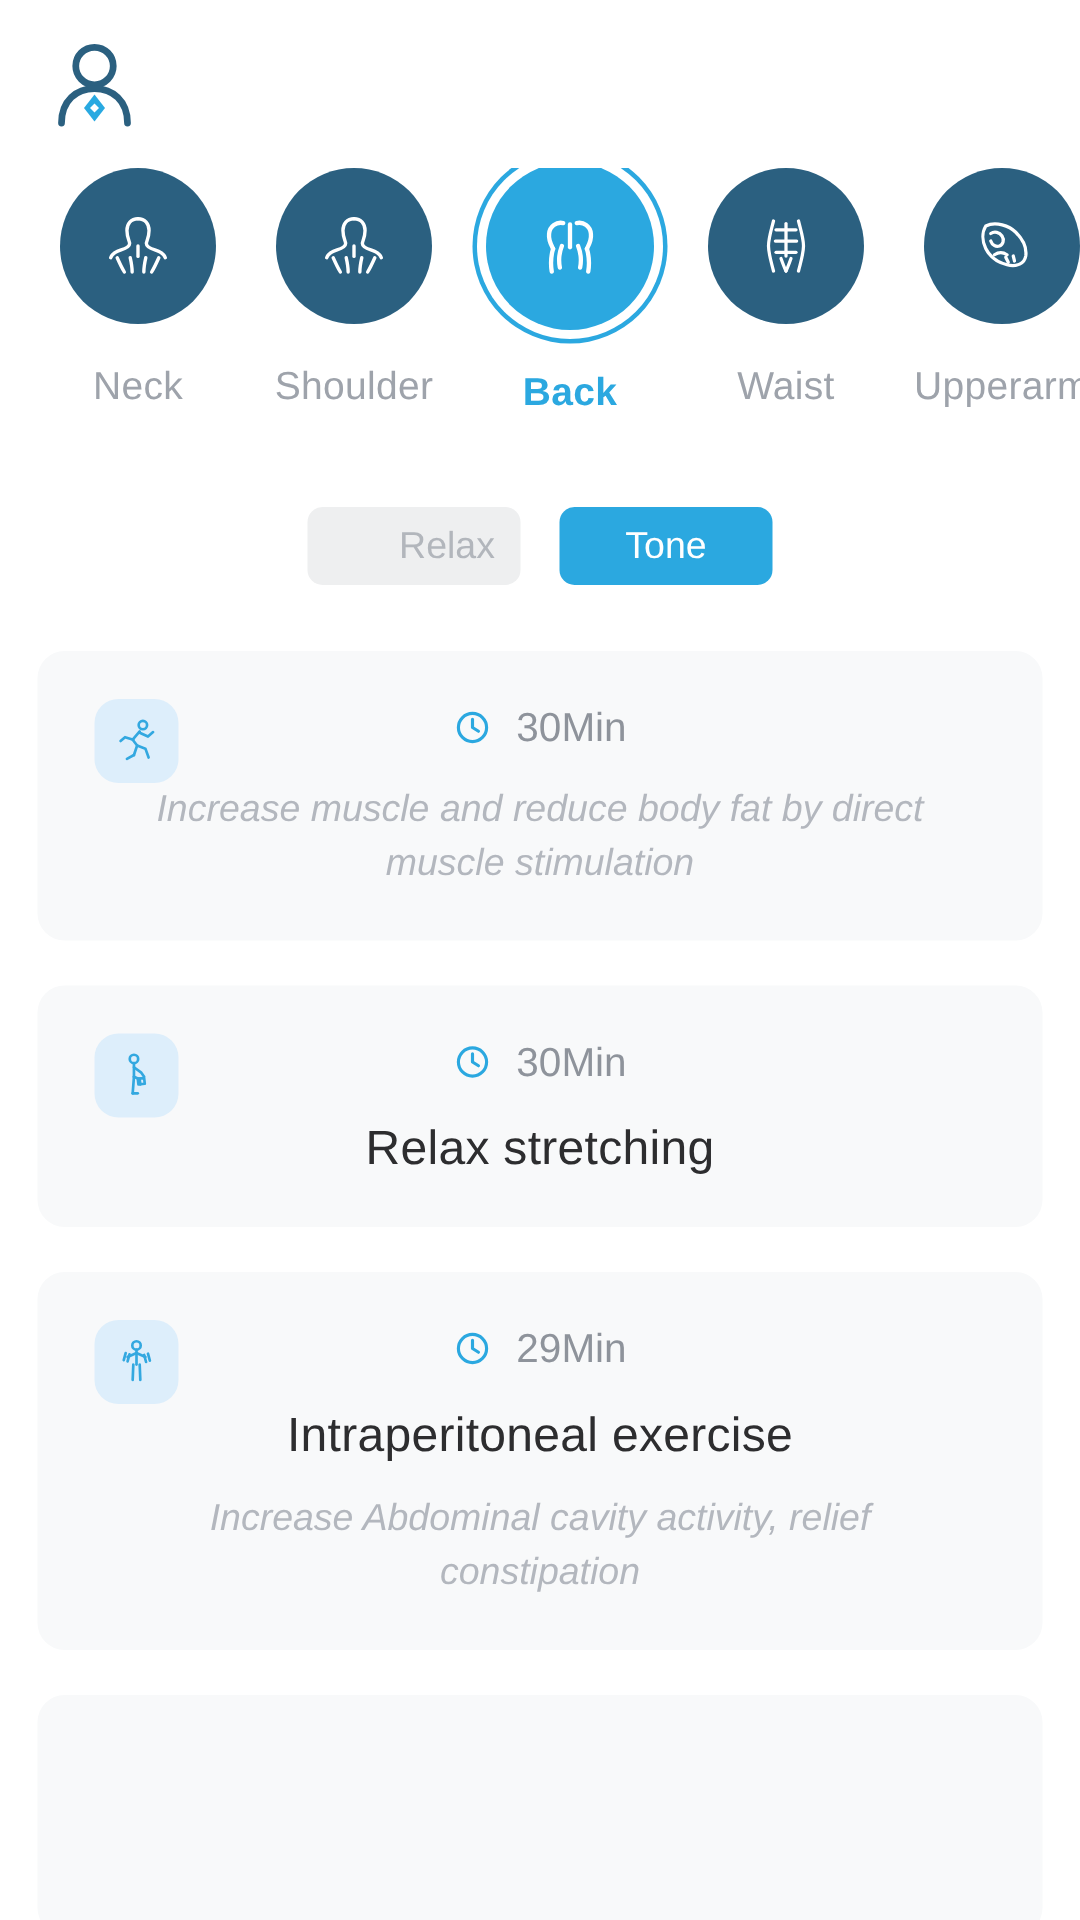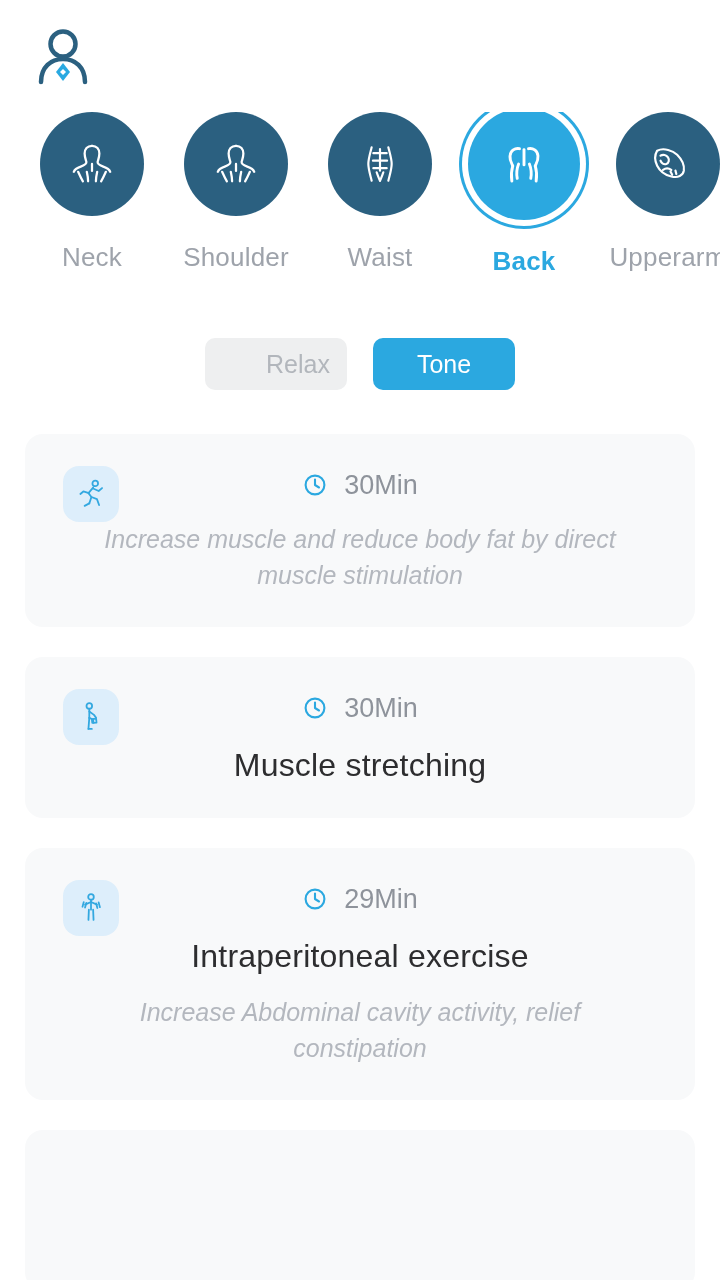--- a/index.html
+++ b/index.html
@@ -196,55 +196,55 @@
           <path d="M24 39 C25 43.5 25.5 47.5 25.5 50"></path>
           <path d="M36 39 C35 43.5 34.5 47.5 34.5 50"></path>
           <path d="M46 39 C44 43.5 42 47.5 40.5 50"></path>
           <path d="M30 30 L30 38"></path>
         </svg>
       </span>
     </div>
     <div class="part-label">Shoulder</div>
   </div>
 
+  <div class="part selected">
+    <div class="part-circle">
+      <span>
+        <svg viewBox="0 0 60 60" width="54" height="54" fill="none" stroke="#ffffff" stroke-width="3.2" stroke-linecap="round" stroke-linejoin="round">
+          <path d="M25 13 C20 12 15 15 14.5 21 C14 26 16 29 17.5 32"></path>
+          <path d="M17.5 32 C16 37 15.5 43 16.5 49"></path>
+          <path d="M24 30 C22 35 21.5 41 22.5 46"></path>
+          <path d="M35 13 C40 12 45 15 45.5 21 C46 26 44 29 42.5 32"></path>
+          <path d="M42.5 32 C44 37 44.5 43 43.5 49"></path>
+          <path d="M36 30 C38 35 38.5 41 37.5 46"></path>
+          <path d="M30 14 L30 31"></path>
+        </svg>
+      </span>
+    </div>
+    <div class="part-label">Back</div>
+  </div>
+
   <div class="part">
     <div class="part-circle">
       <span>
         <svg viewBox="0 0 60 60" width="50" height="50" fill="none" stroke="#ffffff" stroke-width="2.6" stroke-linecap="round" stroke-linejoin="round">
           <path d="M20 10 C18 18 16 24 16 30 C16 36 18 42 20 50"></path>
           <path d="M40 10 C42 18 44 24 44 30 C44 36 42 42 40 50"></path>
           <path d="M22 17 L38 17"></path>
           <path d="M21.5 26 L38.5 26"></path>
           <path d="M22 35 L38 35"></path>
           <path d="M30 12 L30 38"></path>
           <path d="M26 40 C27.5 44 28.5 47 30 50"></path>
           <path d="M34 40 C32.5 44 31.5 47 30 50"></path>
         </svg>
       </span>
     </div>
     <div class="part-label">Waist</div>
   </div>
 
-  <div class="part selected">
-    <div class="part-circle">
-      <span>
-        <svg viewBox="0 0 60 60" width="54" height="54" fill="none" stroke="#ffffff" stroke-width="3.2" stroke-linecap="round" stroke-linejoin="round">
-          <path d="M25 13 C20 12 15 15 14.5 21 C14 26 16 29 17.5 32"></path>
-          <path d="M17.5 32 C16 37 15.5 43 16.5 49"></path>
-          <path d="M24 30 C22 35 21.5 41 22.5 46"></path>
-          <path d="M35 13 C40 12 45 15 45.5 21 C46 26 44 29 42.5 32"></path>
-          <path d="M42.5 32 C44 37 44.5 43 43.5 49"></path>
-          <path d="M36 30 C38 35 38.5 41 37.5 46"></path>
-          <path d="M30 14 L30 31"></path>
-        </svg>
-      </span>
-    </div>
-    <div class="part-label">Back</div>
-  </div>
-
   <div class="part">
     <div class="part-circle">
       <span>
         <svg viewBox="0 0 60 60" width="50" height="50" fill="none" stroke="#ffffff" stroke-width="2.6" stroke-linecap="round" stroke-linejoin="round">
           <path d="M17 14 C14 19 14 26 17 32 C20 38 26 43 34 45 C42 47 48 44 49 38 C50 31 46 24 41 19 C36 14 25 10 17 14 Z"></path>
           <path d="M21 20 C24 18 28 19 30 22 C32 25 31 29 28 30 C25 31 22 29 21 26"></path>
           <path d="M24 37 C27 35 31 35 34 37"></path>
           <path d="M33 39 L35 43"></path>
           <path d="M39 38 L40 42"></path>
         </svg>
@@ -303,21 +303,21 @@
     </div>
     <div class="duration">
       <span class="clock-icon">
         <svg viewBox="0 0 26 26" width="26" height="26" fill="none">
           <circle cx="13" cy="13" r="9.4" stroke="#2ba8e0" stroke-width="2.1"></circle>
           <path d="M13 7.5 L13 13 L17 15.5" stroke="#2ba8e0" stroke-width="2.1" stroke-linecap="round" stroke-linejoin="round"></path>
         </svg>
       </span>
       <span class="duration-text">30Min</span>
     </div>
-    <div class="card-title">Muscle stretching</div>
+    <div class="card-title">Relax stretching</div>
   </div>
 
   <div class="card">
     <div class="card-icon-tile">
       <span>
         <svg viewBox="0 0 40 40" width="34" height="34" fill="none" stroke="#33a8e0" stroke-width="2.1" stroke-linecap="round" stroke-linejoin="round">
           <circle cx="20" cy="7" r="3.3"></circle>
           <path d="M20 10.5 L20 22"></path>
           <path d="M17.5 22 L17 34"></path>
           <path d="M22.5 22 L23 34"></path>

